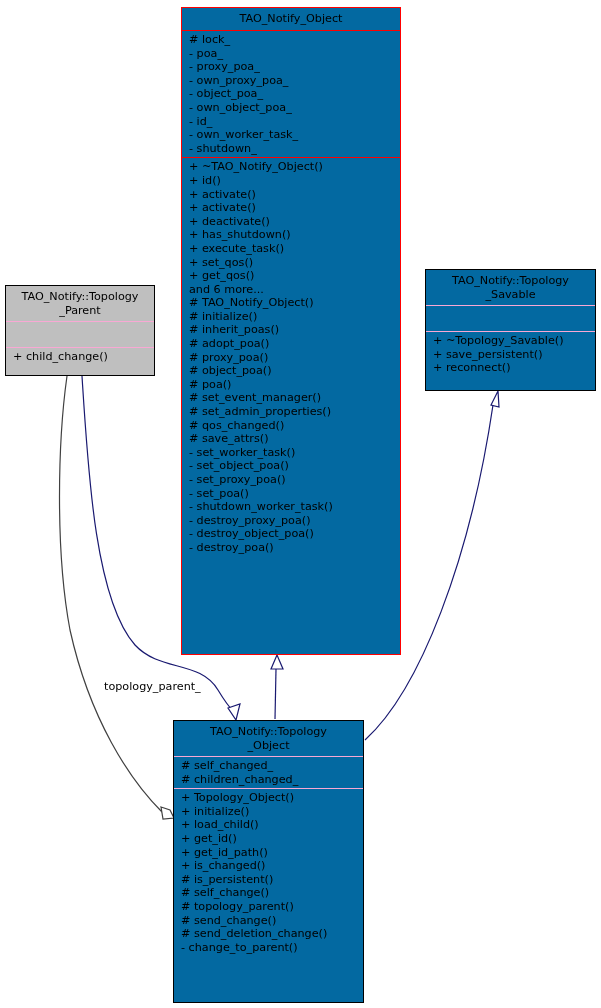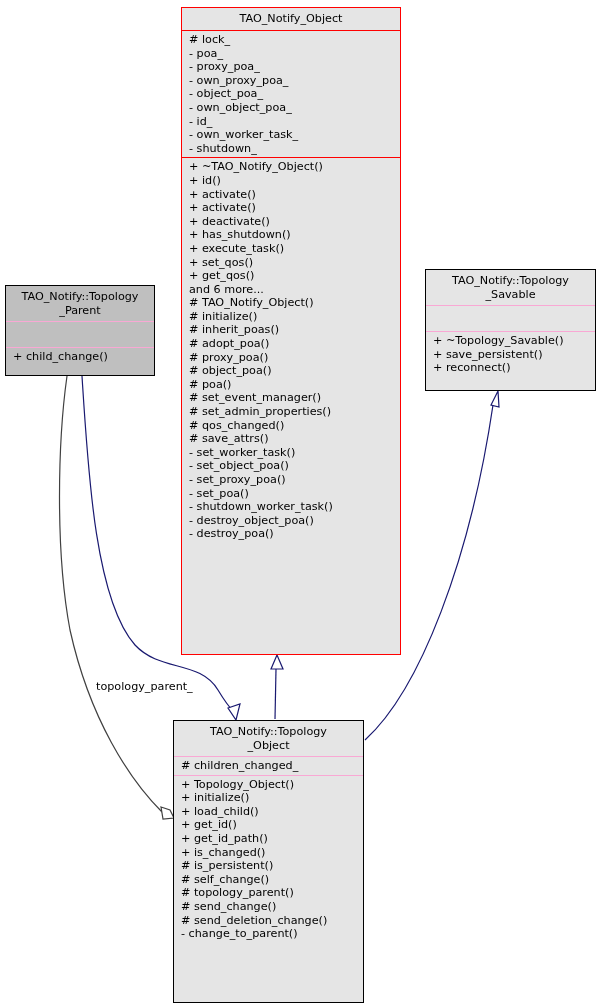--- a/index.html
+++ b/index.html
@@ -1,18 +1,18 @@
 <!DOCTYPE html>
 <html><head>
 <meta charset="utf-8">
 <style>
   html, body { margin: 0; padding: 0; background: #ffffff; }
   body { width: 601px; height: 1008px; position: relative; overflow: hidden;
          font-family: "DejaVu Sans", sans-serif; font-size: 11.2px; color: #000; }
-  .cls { position: absolute; box-sizing: border-box; border: 1px solid #000; background: #e5e5e5; }
+  .cls { position: absolute; box-sizing: border-box; border: 1px solid #000; background: #0369a1; }
   .cls.red { border-color: #ff0000; }
   .cls.gray { background: #bfbfbf; }
   .cls .sec { box-sizing: border-box; border-top: 1px solid #f9a8d4; }
   .cls.red .sec { border-top-color: #ff0000; }
   .cls .title { text-align: center; line-height: 14px; padding: 4px 4px 3px 4px; }
   .cls .title span { display: block; }
   .cls .list { padding: 2px 0 2px 7px; line-height: 13.6px; white-space: nowrap; }
   .cls .list div { display: block; }
   svg.edges { position: absolute; left: 0; top: 0; }
   .lbl { position: absolute; white-space: nowrap; }
@@ -28,21 +28,21 @@
   <line x1="276" y1="669" x2="275" y2="719" stroke="#191970" stroke-width="1.2"></line>
   <polygon points="277,655 271,669 283,669" fill="#fff" stroke="#191970" stroke-width="1.2"></polygon>
 
   <path d="M365,740 C420,690 470,560 493,405" fill="none" stroke="#191970" stroke-width="1.2"></path>
   <polygon points="498,391 491,405 499,407" fill="#fff" stroke="#191970" stroke-width="1.2"></polygon>
 
   <path d="M67,376 C58,440 55,550 70,630 C90,720 130,780 162,812" fill="none" stroke="#404040" stroke-width="1.2"></path>
   <polygon points="161,807 170,810 174,818 163,819" fill="#fff" stroke="#404040" stroke-width="1.2"></polygon>
 </svg>
 
-<div class="lbl" style="left:96px; top:680px;">topology_parent_</div>
+<div class="lbl" style="left:104px; top:680px;">topology_parent_</div>
 
 <div class="cls red" style="left:181px; top:7px; width:220px; height:648px;">
   <div class="title" style="padding:4px 4px 4px 4px;">
     <span>TAO_Notify_Object</span>
   </div>
   <div class="sec list" id="no-attrs">
       <div># lock_</div>
       <div>- poa_</div>
       <div>- proxy_poa_</div>
       <div>- own_proxy_poa_</div>
@@ -72,20 +72,21 @@
       <div># poa()</div>
       <div># set_event_manager()</div>
       <div># set_admin_properties()</div>
       <div># qos_changed()</div>
       <div># save_attrs()</div>
       <div>- set_worker_task()</div>
       <div>- set_object_poa()</div>
       <div>- set_proxy_poa()</div>
       <div>- set_poa()</div>
       <div>- shutdown_worker_task()</div>
+      <div>- destroy_proxy_poa()</div>
       <div>- destroy_object_poa()</div>
       <div>- destroy_poa()</div>
     </div>
 </div>
 
 <div class="cls gray" style="left:5px; top:285px; width:150px; height:91px;">
   <div class="title">
     <span>TAO_Notify::Topology</span>
     <span>_Parent</span>
   </div>
@@ -107,20 +108,21 @@
       <div>+ reconnect()</div>
     </div>
 </div>
 
 <div class="cls" style="left:173px; top:720px; width:191px; height:283px;">
   <div class="title">
     <span>TAO_Notify::Topology</span>
     <span>_Object</span>
   </div>
   <div class="sec list" id="to-attrs">
+      <div># self_changed_</div>
       <div># children_changed_</div>
     </div>
   <div class="sec list" id="to-methods">
       <div>+ Topology_Object()</div>
       <div>+ initialize()</div>
       <div>+ load_child()</div>
       <div>+ get_id()</div>
       <div>+ get_id_path()</div>
       <div>+ is_changed()</div>
       <div># is_persistent()</div>

